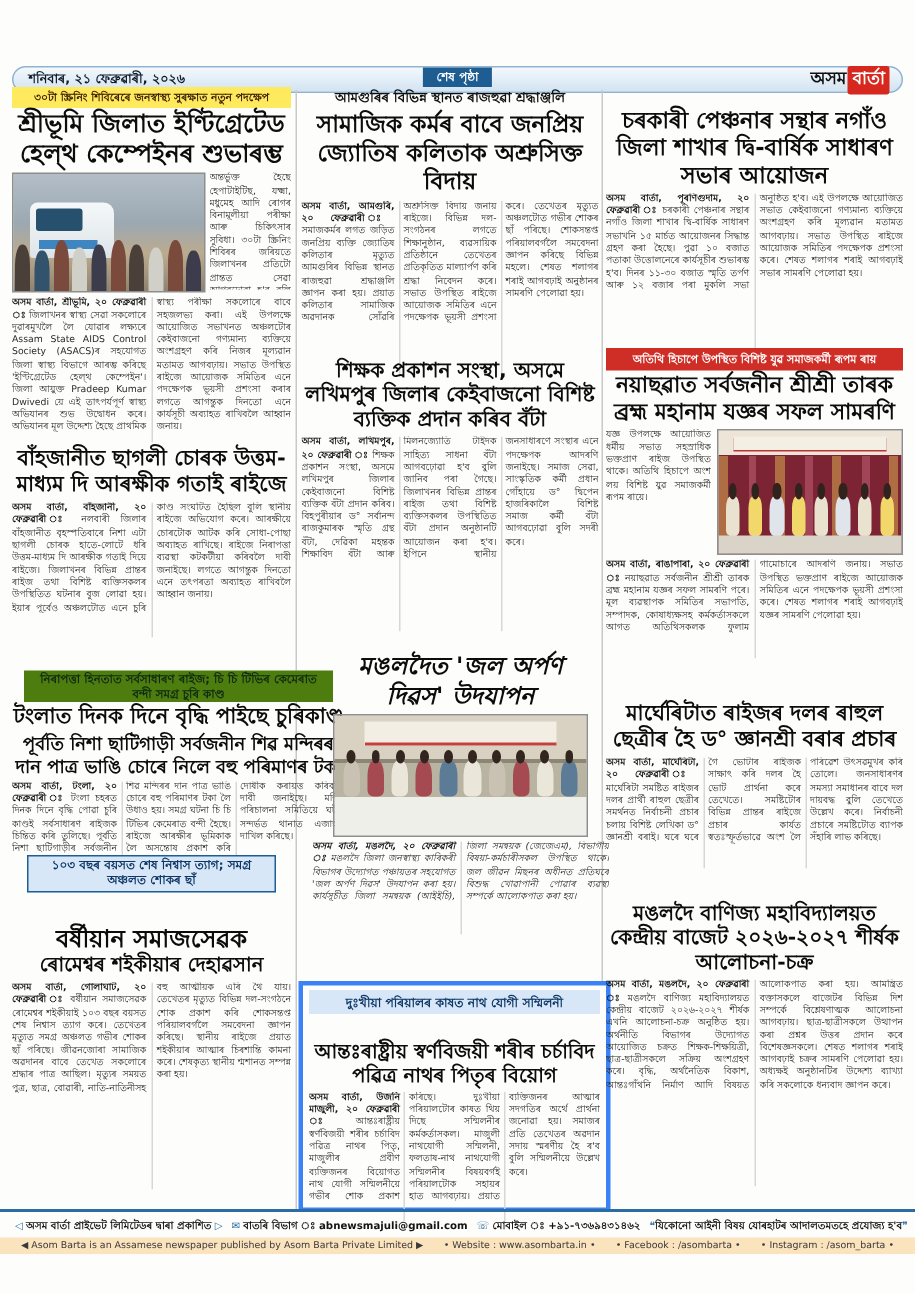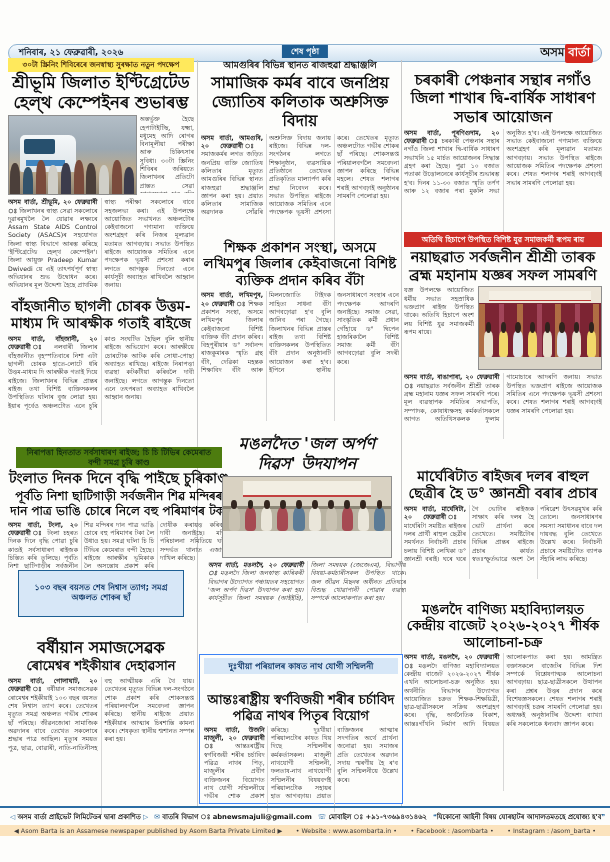--- a/index.html
+++ b/index.html
@@ -19,24 +19,24 @@
   .art{position:absolute;}
   .hl{font-weight:800;text-align:center;color:#0c0c0c;line-height:1.22;margin:1px 0;}
   .body{font-size:6.2px;line-height:1.34;text-align:justify;color:#2b2b2b;overflow:hidden;margin:0;}
   .cols2{columns:2;column-gap:7px;column-rule:1px solid #d7d7d7;}
   .cols3{columns:3;column-gap:6px;column-rule:1px solid #d7d7d7;}
   .dl{font-weight:800;color:#111;}
   .k-yellow{background:#ffe95c;color:#3a1d00;font-size:7.2px;font-weight:800;text-align:center;padding:1px 2px;}
   .k-green{background:#4d7c0f;color:#102a10;font-size:7.8px;font-weight:800;text-align:center;padding:1px 4px;margin:0 8px;line-height:1.25;}
   .k-red{background:#cf2e27;color:#fff;font-size:7.4px;font-weight:700;text-align:center;padding:1.5px 2px;}
   .k-bluebox{background:#d7e7f7;border:1.5px solid #1d5f94;color:#0e3767;font-size:8px;font-weight:800;
-             text-align:center;padding:12px 4px;margin:0 10px;line-height:1.3;}
+             text-align:center;padding:1px 4px;margin:0 10px;line-height:1.3;}
   .k-plain{font-size:9px;font-weight:800;text-align:center;color:#101010;}
   .k-bluestrip{background:#d7e7f7;color:#0e3767;font-size:8.2px;font-weight:800;text-align:center;padding:1.5px 2px;}
-  .boxed{border:1px solid #3b82f6;padding:3px 4px;background:#fdfdfb;}
+  .boxed{border:3px solid #3b82f6;padding:3px 4px;background:#fdfdfb;}
   
   .vline{position:absolute;width:1px;background:#c9c9c9;top:60px;bottom:56px;}
   
   .ph{position:relative;overflow:hidden;border:1px solid #8e8e8e;}
   .ph-amb{background:linear-gradient(180deg,#b3bec7 0%,#9ba8b2 42%,#bcab8e 68%,#8f8370 100%);}
   .van{position:absolute;left:9%;top:24%;width:44%;height:48%;background:linear-gradient(#f5f8f9,#dde4e8);border-radius:5px 7px 2px 2px;}
   .van:before{content:"";position:absolute;left:7%;top:10%;width:56%;height:40%;background:#27506e;border-radius:2px;}
   .van:after{content:"";position:absolute;left:10%;bottom:16%;width:70%;height:18%;background:#3f85c0;}
   .crowd{position:absolute;bottom:0;left:0;right:0;height:50%;display:flex;align-items:flex-end;justify-content:space-around;}
   .crowd i{display:block;width:8%;height:80%;border-radius:45% 45% 0 0;background:#4b3f3a;}

